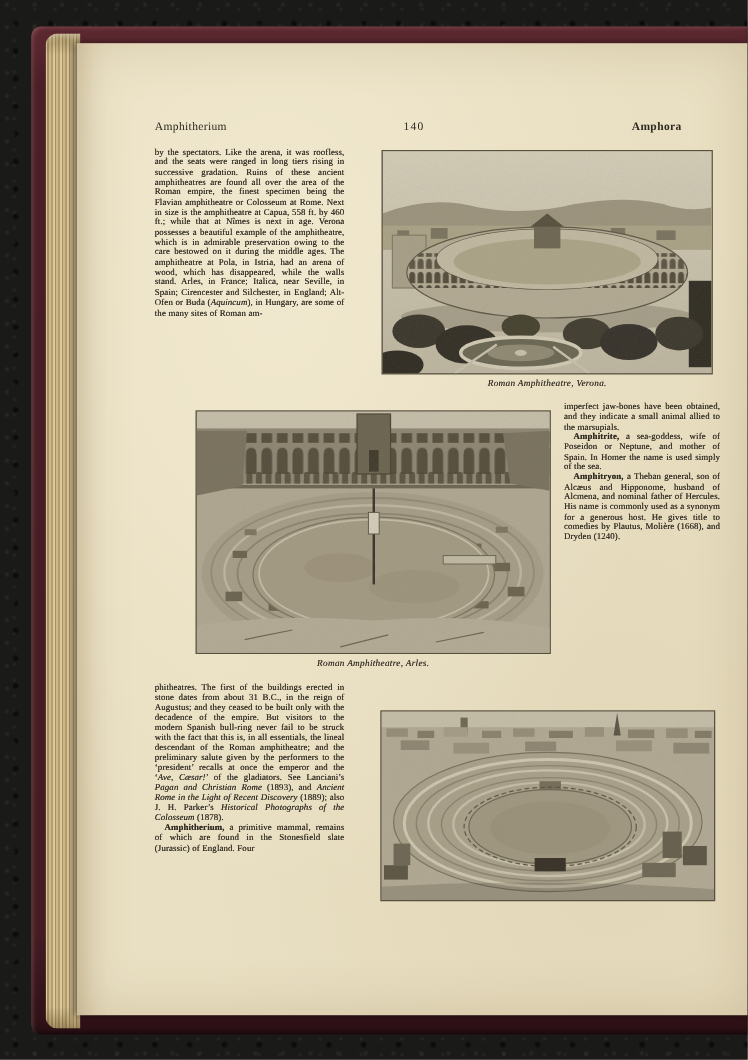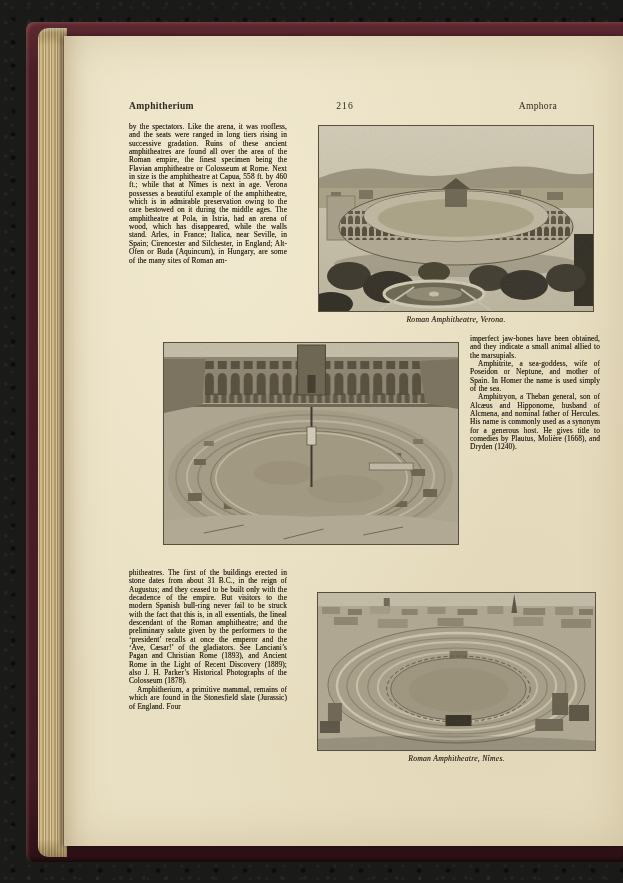--- a/index.html
+++ b/index.html
@@ -24,53 +24,53 @@
     box-shadow:inset 0 6px 5px -4px rgba(255,255,240,.5);}
   .page{position:absolute;left:64px;top:36px;width:559px;height:810px;
     background-color:#e9dfc2;
     background-image:
       radial-gradient(ellipse at 30% 25%, rgba(255,250,230,.35), transparent 60%),
       radial-gradient(ellipse at 80% 80%, rgba(150,120,70,.08), transparent 55%),
       linear-gradient(90deg, rgba(140,110,60,.20), rgba(140,110,60,.05) 14px, transparent 26px);
     box-shadow:inset 0 0 46px rgba(120,95,50,.20), -3px 0 6px rgba(0,0,0,.45);}
   .running-head{position:absolute;top:64px;left:64px;right:51px;height:14px;
     font-size:9.6px;line-height:12px;color:#2e2920;}
-  .rh-left{position:absolute;left:1px;font-weight:700;letter-spacing:.3px;}
+  .rh-left{position:absolute;left:1px;font-weight:400;letter-spacing:.3px;}
   .rh-center{position:absolute;left:217px;transform:translateX(-50%);letter-spacing:1px;}
-  .rh-right{position:absolute;right:15px;font-weight:400;letter-spacing:.3px;}
+  .rh-right{position:absolute;right:4px;font-weight:700;letter-spacing:.3px;}
   .col{position:absolute;}
   .col-top-left{left:65px;top:87px;width:158px;}
   .col-right{left:378px;top:299px;width:130px;margin-left:28px;}
   .col-bottom-left{left:65px;top:533px;width:158px;}
   .para{margin:0;text-align:justify;font-size:7.4px;line-height:8.35px;color:#2f2a21;
     letter-spacing:.08px;word-spacing:.15px;text-shadow:0 0 .35px rgba(47,42,33,.75);}
   .para.indent{text-indent:8px;}
-  .seg-b{font-weight:400;}
-  .seg-i{}
+  .seg-b{font-weight:700;}
+  .seg-i{font-style:italic;}
   .fig{position:absolute;margin:0;padding-left:32px;}
   .fig-verona{left:222px;top:89px;width:276px;}
   .fig-arles{left:67px;top:306px;width:296px;}
   .fig-nimes{left:221px;top:556px;width:279px;}
   .photo{border:1px solid #57503f;box-shadow:inset 0 0 0 1px rgba(200,190,160,.35);background:#b3ab95;}
   .photo svg{display:block;width:100%;}
   .cap{font-style:italic;font-size:7.7px;line-height:9px;text-align:center;color:#332d24;
     letter-spacing:.25px;margin-top:3px;text-shadow:0 0 .35px rgba(51,45,36,.7);}
 </style>
 </head>
 <body>
 
 <div class="scene">
   <div class="cover"></div>
   <div class="fore-edge"></div>
 
   <div class="page">
 
     <header class="running-head">
       <span class="rh-left">Amphitherium</span>
-      <span class="rh-center">216</span>
+      <span class="rh-center">140</span>
       <span class="rh-right">Amphora</span>
     </header>
 
     <div class="col col-top-left">
       <p class="para"><span>by the spectators. Like the arena, it was roofless, and the seats were ranged in long tiers rising in successive gradation. Ruins of these ancient amphitheatres are found all over the area of the Roman empire, the finest specimen being the Flavian amphitheatre or Colosseum at Rome. Next in size is the amphitheatre at Capua, 558 ft. by 460 ft.; while that at Nîmes is next in age. Verona possesses a beautiful example of the amphitheatre, which is in admirable preservation owing to the care bestowed on it during the middle ages. The amphitheatre at Pola, in Istria, had an arena of wood, which has disappeared, while the walls stand. Arles, in France; Italica, near Seville, in Spain; Cirencester and Silchester, in England; Alt-Ofen or Buda (</span><span class="seg-i">Aquincum</span><span>), in Hungary, are some of the many sites of Roman am-</span></p>
     </div>
 
     <figure class="fig fig-verona">
       <div class="photo">
         <svg viewBox="0 0 274 185" height="185" preserveAspectRatio="none">
@@ -194,20 +194,21 @@
             <rect x="147" y="64" width="2" height="80" fill="#39342a"></rect>
             <rect x="143.5" y="84" width="9" height="18" fill="#d6d0bd" stroke="#5e5846" stroke-width=".8"></rect>
           </g>
           <path d="M0 201 L0 178 Q70 168 148 174 Q230 168 295 180 L295 201 Z" fill="#b5ad97"></path>
           <path d="M40 190 L80 182 M120 196 L160 186 M200 192 L240 184" stroke="#6d6652" stroke-width="1" fill="none"></path>
           <path d="M0 16 L42 16 L38 62 L0 70 Z" fill="#7b7360"></path>
           <path d="M295 16 L256 18 L262 60 L295 66 Z" fill="#7b7360"></path>
           <rect width="295" height="201" filter="url(#ag)" opacity=".30"></rect>
         </svg>
       </div>
+      <figcaption class="cap">Roman Amphitheatre, Arles.</figcaption>
     </figure>
 
     <div class="col col-bottom-left">
       <p class="para"><span>phitheatres. The first of the buildings erected in stone dates from about 31 B.C., in the reign of Augustus; and they ceased to be built only with the decadence of the empire. But visitors to the modern Spanish bull-ring never fail to be struck with the fact that this is, in all essentials, the lineal descendant of the Roman amphitheatre; and the preliminary salute given by the performers to the ‘president’ recalls at once the emperor and the ‘</span><span class="seg-i">Ave, Cæsar!</span><span>’ of the gladiators. See Lanciani’s </span><span class="seg-i">Pagan and Christian Rome</span><span> (1893), and </span><span class="seg-i">Ancient Rome in the Light of Recent Discovery</span><span> (1889); also J. H. Parker’s </span><span class="seg-i">Historical Photographs of the Colosseum</span><span> (1878).</span></p>
       <p class="para indent"><span class="seg-b">Amphitherium,</span><span> a primitive mammal, remains of which are found in the Stonesfield slate (Jurassic) of England. Four</span></p>
     </div>
 
     <figure class="fig fig-nimes">
       <div class="photo">
         <svg viewBox="0 0 278 157" height="157" preserveAspectRatio="none">
@@ -257,17 +258,16 @@
             <rect x="235" y="100" width="16" height="22"></rect>
               <rect x="252" y="112" width="20" height="16" fill="#5c5545"></rect>
             <rect x="218" y="126" width="28" height="12" fill="#6f6756"></rect>
             <rect x="10" y="110" width="14" height="18" fill="#6f6756"></rect>
               <rect x="2" y="128" width="20" height="12" fill="#5c5545"></rect>
           </g>
           <path d="M0 157 L0 146 Q140 138 278 148 L278 157 Z" fill="rgba(40,34,24,.18)"></path>
           <rect width="278" height="157" filter="url(#ng)" opacity=".30"></rect>
         </svg>
       </div>
-      <figcaption class="cap">Roman Amphitheatre, Nîmes.</figcaption>
     </figure>
 
   </div>
 </div>
 
 </body></html>

